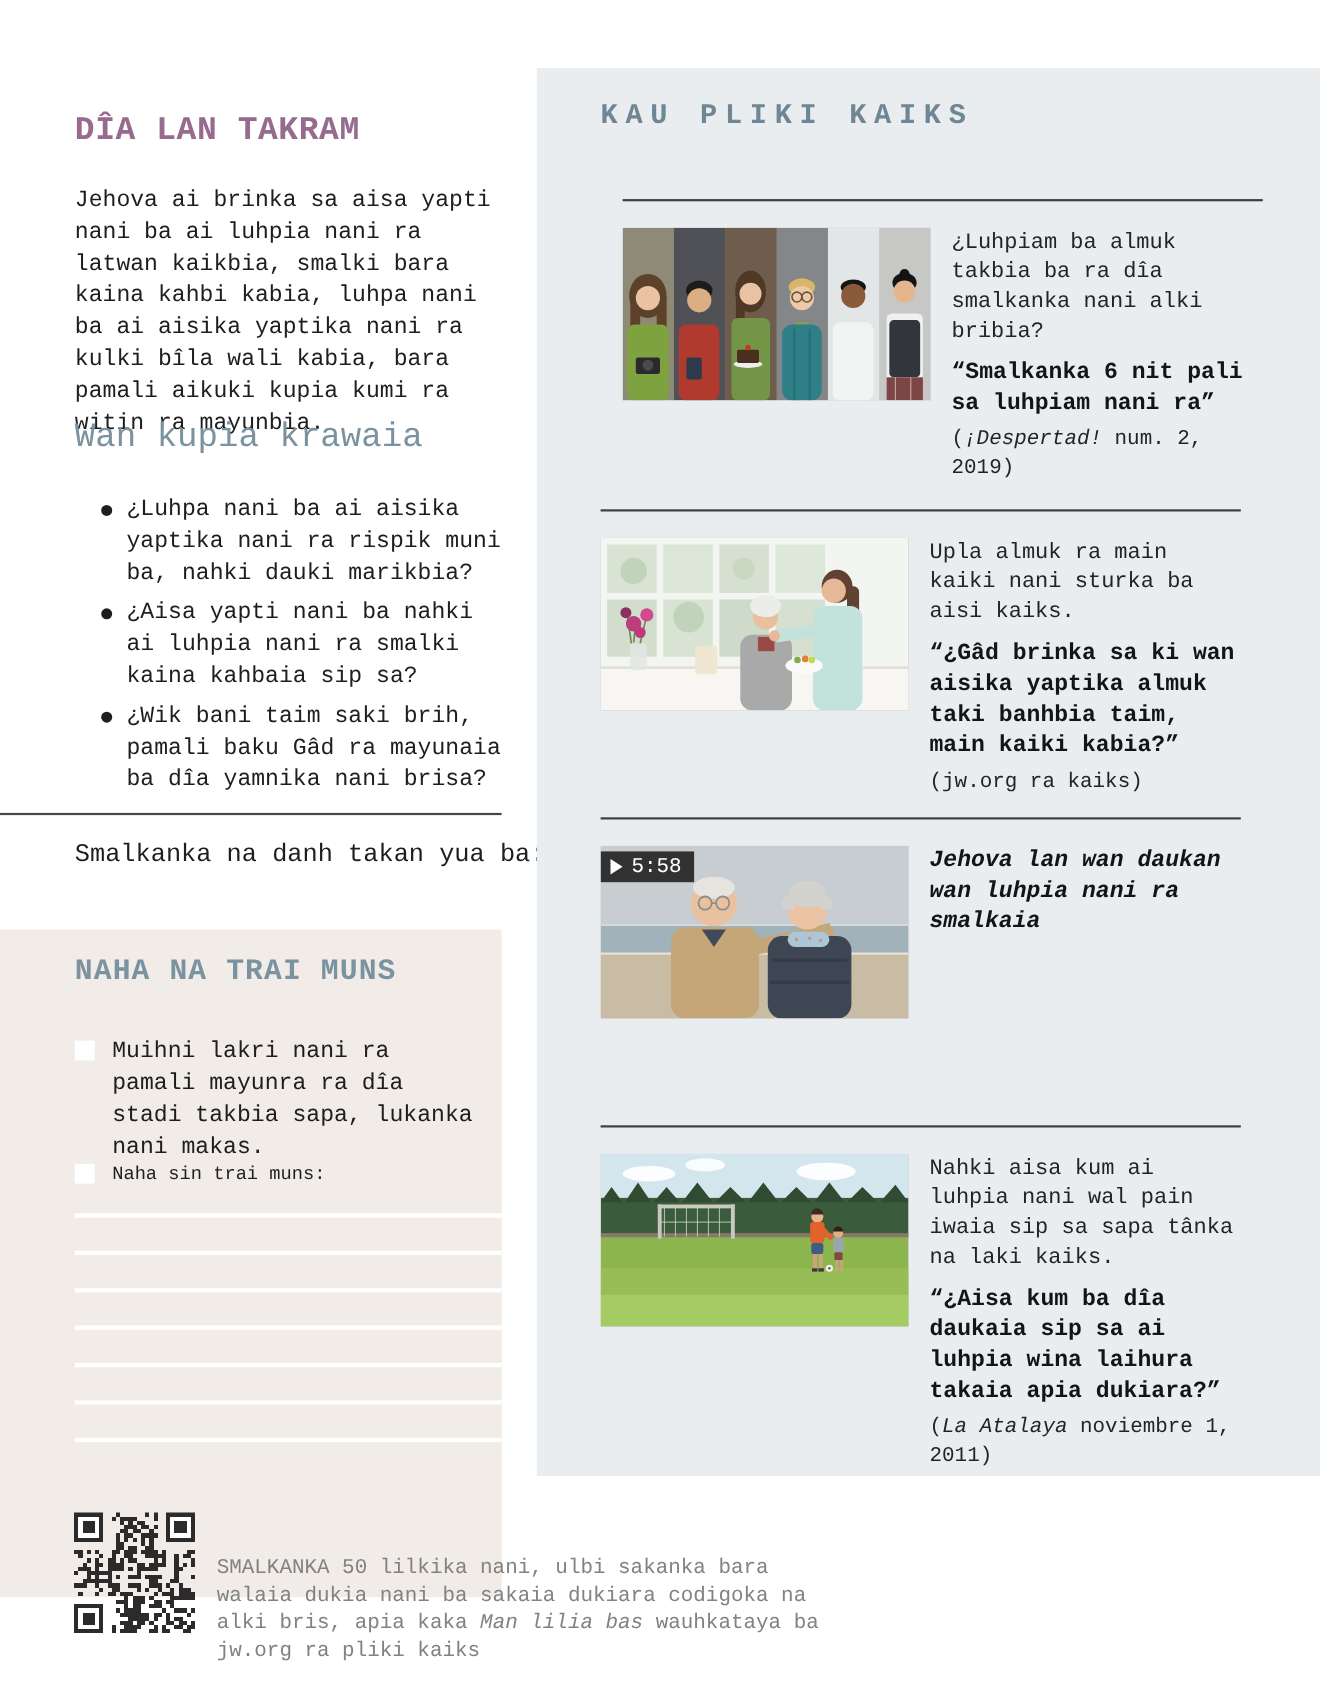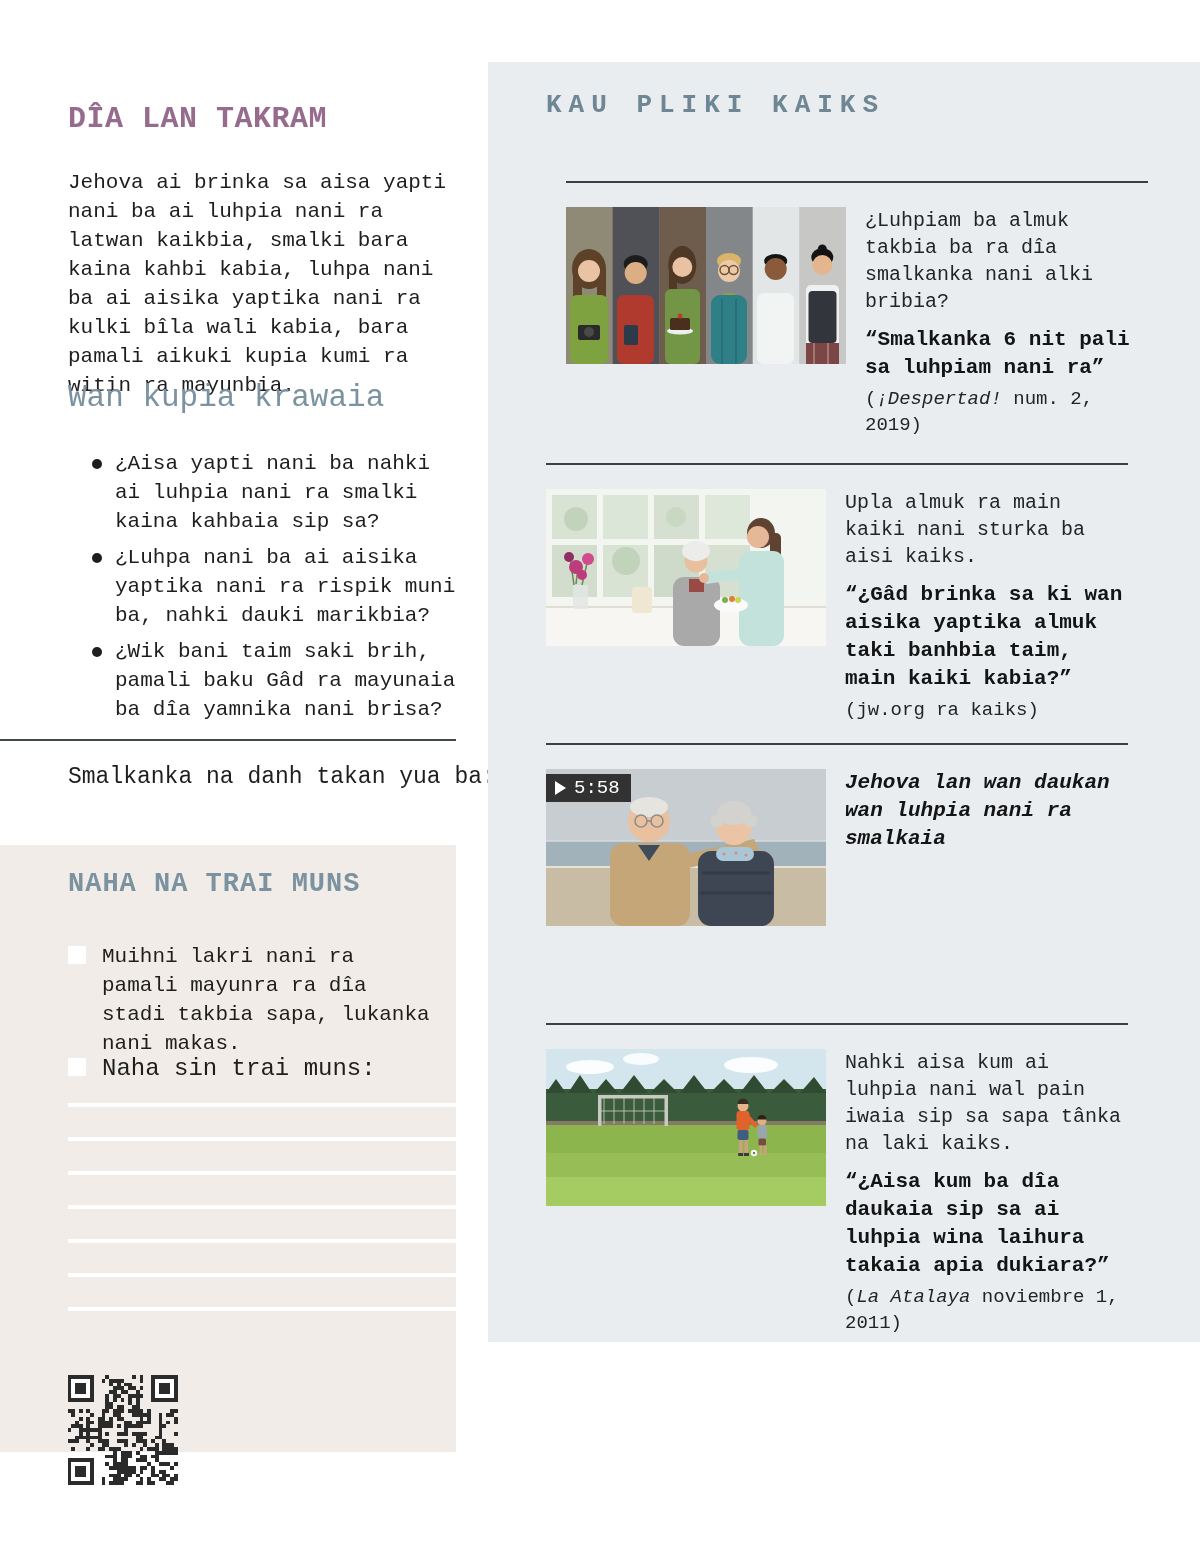--- a/index.html
+++ b/index.html
@@ -21,21 +21,21 @@
   .divider-left{position:absolute;left:0;top:739px;width:456px;height:2px;background:#40484b;}
   .completed-label{position:absolute;left:68px;top:763px;margin:0;font-size:23px;line-height:29px;}
 
   .goals-box{position:absolute;left:0;top:845px;width:456px;height:607px;background:#f1ece7;}
   .goals-title{position:absolute;left:68px;top:22px;margin:0;font-size:27px;line-height:34px;
                font-weight:700;letter-spacing:1px;color:#7b93a0;}
   .checkbox{position:absolute;width:18px;height:18px;background:#ffffff;}
   .cb1{left:68px;top:101px;}
   .cb2{left:68px;top:213px;}
   .goal-text-1{position:absolute;left:102px;top:97px;width:334px;margin:0;font-size:21px;line-height:29px;}
-  .goal-text-2{position:absolute;left:102px;top:209px;width:334px;margin:0;font-size:24px;line-height:29px;}
+  .goal-text-2{position:absolute;left:102px;top:209px;width:334px;margin:0;font-size:17px;line-height:29px;}
   .write-line{position:absolute;left:68px;width:388px;height:4px;background:#ffffff;}
 
   
   .panel{position:absolute;left:488px;top:62px;width:712px;height:1280px;background:#e9edf0;}
   .panel-title{position:absolute;left:58px;top:26px;margin:0;font-size:26px;line-height:34px;
                font-weight:700;letter-spacing:7px;color:#6f8695;}
   .section{position:absolute;left:58px;width:582px;}
   .s1{top:119px;margin-left:20px;} .s2{top:401px;} .s3{top:681px;} .s4{top:961px;}
   .rule{width:582px;height:2px;background:#3a4042;}
   .sec-row{display:flex;margin-top:24px;gap:19px;}
@@ -63,25 +63,25 @@
 
   <h1 class="main-title">DÎA LAN TAKRAM</h1>
 
   <p class="intro">Jehova ai brinka sa aisa yapti nani ba ai luhpia nani ra latwan kaikbia, smalki bara kaina kahbi kabia, luhpa nani ba ai aisika yaptika nani ra kulki bîla wali kabia, bara pamali aikuki kupia kumi ra witin ra mayunbia.</p>
 
   <h2 class="discussion-title">Wan kupia krawaia</h2>
 
   <ul class="questions">
     <li>
       <span class="dot"></span>
-      <span>¿Aisa yapti nani ba nahki ai luhpia nani ra smalki kaina kahbaia sip sa?</span>
+      <span>¿Luhpa nani ba ai aisika yaptika nani ra rispik muni ba, nahki dauki marikbia?</span>
     </li>
     <li>
       <span class="dot"></span>
-      <span>¿Luhpa nani ba ai aisika yaptika nani ra rispik muni ba, nahki dauki marikbia?</span>
+      <span>¿Aisa yapti nani ba nahki ai luhpia nani ra smalki kaina kahbaia sip sa?</span>
     </li>
     <li>
       <span class="dot"></span>
       <span>¿Wik bani taim saki brih, pamali baku Gâd ra mayunaia ba dîa yamnika nani brisa?</span>
     </li>
   </ul>
 
   <div class="divider-left"></div>
 
   <p class="completed-label">Smalkanka na danh takan yua ba:</p>
@@ -328,14 +328,15 @@
       <path d="M1 1h5v5h-5z" fill="#ffffff"></path>
       <path d="M2 2h3v3h-3z" fill="#2b2b2b"></path>
       <path d="M22 0h7v7h-7z" fill="#2b2b2b"></path>
       <path d="M23 1h5v5h-5z" fill="#ffffff"></path>
       <path d="M24 2h3v3h-3z" fill="#2b2b2b"></path>
       <path d="M0 22h7v7h-7z" fill="#2b2b2b"></path>
       <path d="M1 23h5v5h-5z" fill="#ffffff"></path>
       <path d="M2 24h3v3h-3z" fill="#2b2b2b"></path>
     </svg>
 
+  <p class="footer-text"><span>SMALKANKA 50 lilkika nani, ulbi sakanka bara walaia dukia nani ba sakaia dukiara codigoka na alki bris, apia kaka </span><i>Man lilia bas</i><span> wauhkataya ba jw.org ra pliki kaiks</span></p>
 
 </div>
 
 </body></html>

